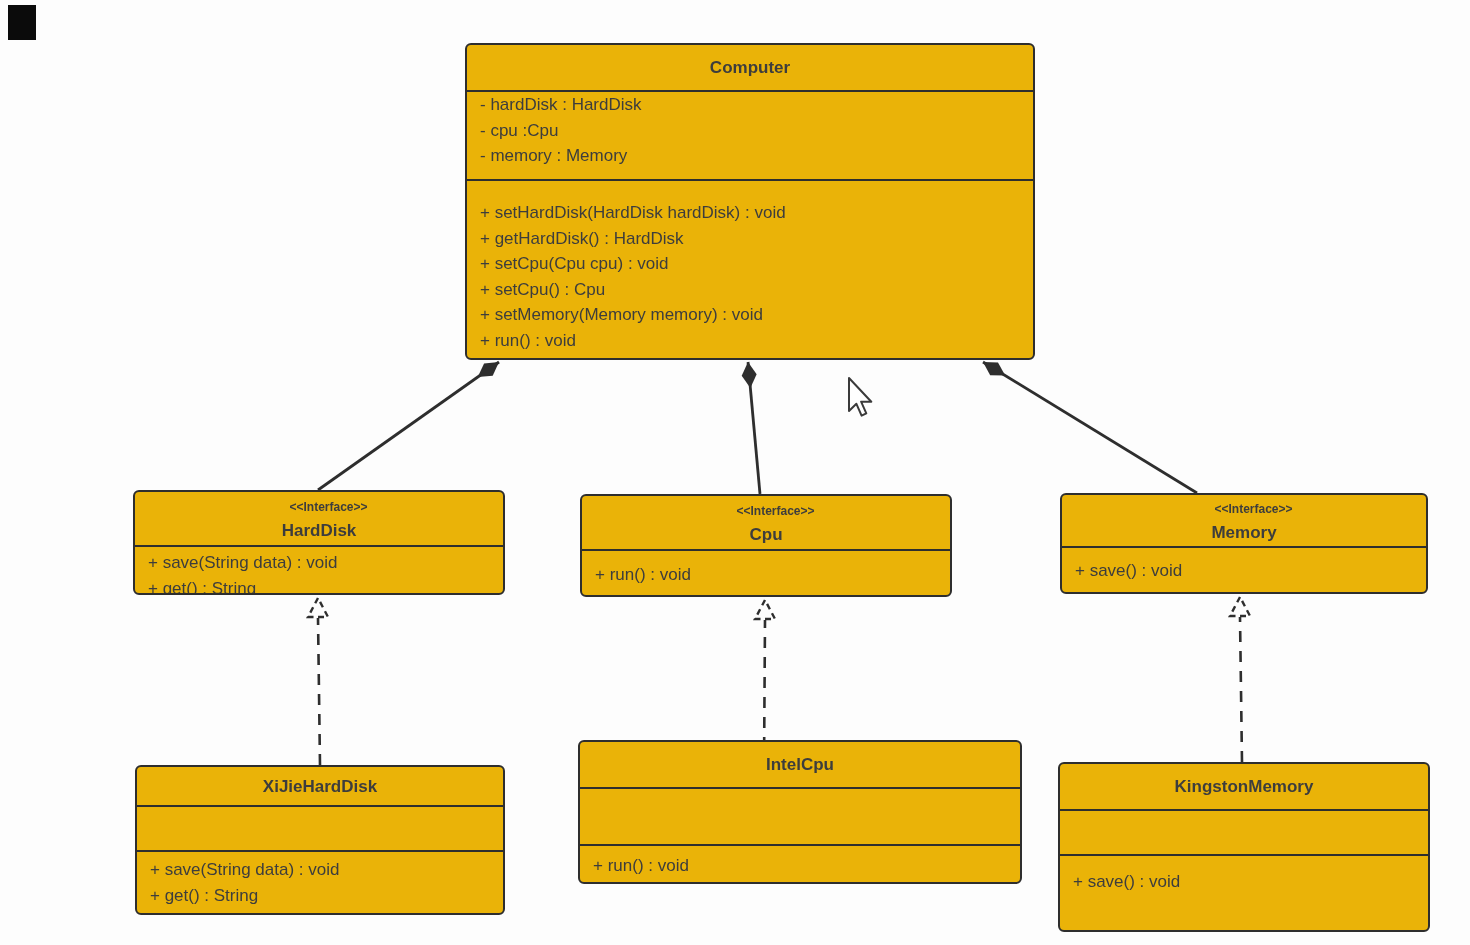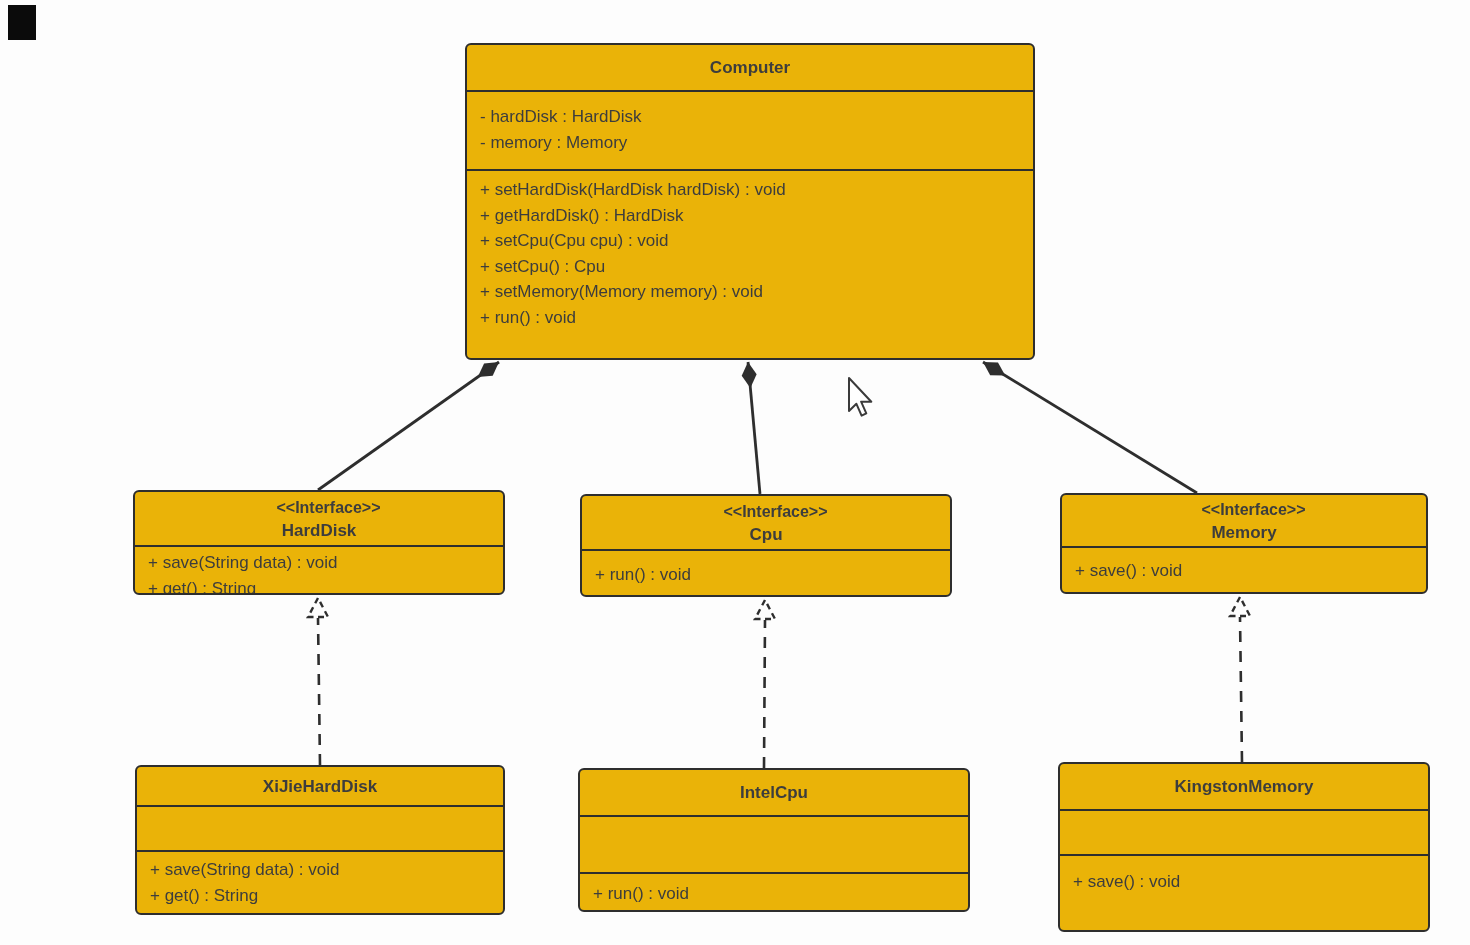--- a/index.html
+++ b/index.html
@@ -13,21 +13,21 @@
   svg.connectors{position:absolute;left:0;top:0;z-index:1;}
   .uml-box{
     position:absolute;z-index:2;box-sizing:border-box;
     background:#eab308;border:2.5px solid #2e2e2e;border-radius:6px;
     display:flex;flex-direction:column;overflow:hidden;
   }
   .uml-title{
     display:flex;flex-direction:column;align-items:center;justify-content:center;
     font-weight:bold;font-size:17px;line-height:23px;flex:0 0 auto;
   }
-  .uml-title .stereotype{font-size:16px;margin-left:19px;}
+  .uml-title .stereotype{font-size:12px;margin-left:19px;}
   .compartment{
     border-top:2.5px solid #2e2e2e;box-sizing:border-box;flex:0 0 auto;
     padding:4px 10px 0 13px;font-size:17px;overflow:hidden;
   }
   .compartment.grow{flex:1 1 auto;}
   .line{white-space:nowrap;line-height:25.5px;}
   .corner-mark{position:absolute;left:8px;top:5px;width:28px;height:35px;background:#0b0b0b;z-index:3;}
 </style>
 </head>
 <body>
@@ -60,25 +60,26 @@
     <g>
       <line x1="1242" y1="762" x2="1240" y2="617" stroke="#2e2e2e" stroke-width="2.6" stroke-dasharray="11 9"></line>
       <path d="M0 0 L-10 19 L10 19 Z" fill="none" stroke="#2e2e2e" stroke-width="2.4" stroke-dasharray="6 4.5" transform="translate(1240,597)"></path>
     </g>
   </svg>
 
   <div class="uml-box" style="left:465px;top:43px;width:570px;height:317px">
     <div class="uml-title" style="height:45px">
       <span>Computer</span>
     </div>
-    <div class="compartment" style="height:79px;padding-top:12px">
+    <div class="compartment" style="height:89px;padding-top:0">
       <div class="line">- hardDisk : HardDisk</div>
+      <div class="line">- cpu :Cpu</div>
       <div class="line">- memory : Memory</div>
     </div>
-    <div class="compartment grow" style="padding-top:6px">
+    <div class="compartment grow" style="padding-top:19px">
       <div class="line">+ setHardDisk(HardDisk hardDisk) : void</div>
       <div class="line">+ getHardDisk() : HardDisk</div>
       <div class="line">+ setCpu(Cpu cpu) : void</div>
       <div class="line">+ setCpu() : Cpu</div>
       <div class="line">+ setMemory(Memory memory) : void</div>
       <div class="line">+ run() : void</div>
     </div>
   </div>
 
   <div class="uml-box" style="left:133px;top:490px;width:372px;height:105px">
@@ -116,21 +117,21 @@
     <div class="uml-title" style="height:38px">
       <span>XiJieHardDisk</span>
     </div>
     <div class="compartment" style="height:45px"></div>
     <div class="compartment grow" style="padding-top:5px">
       <div class="line">+ save(String data) : void</div>
       <div class="line">+ get() : String</div>
     </div>
   </div>
 
-  <div class="uml-box" style="left:578px;top:768px;width:392px;height:144px">
+  <div class="uml-box" style="left:578px;top:740px;width:444px;height:144px">
     <div class="uml-title" style="height:45px">
       <span>IntelCpu</span>
     </div>
     <div class="compartment" style="height:57px"></div>
     <div class="compartment grow" style="padding-top:7px">
       <div class="line">+ run() : void</div>
     </div>
   </div>
 
   <div class="uml-box" style="left:1058px;top:762px;width:372px;height:170px">

